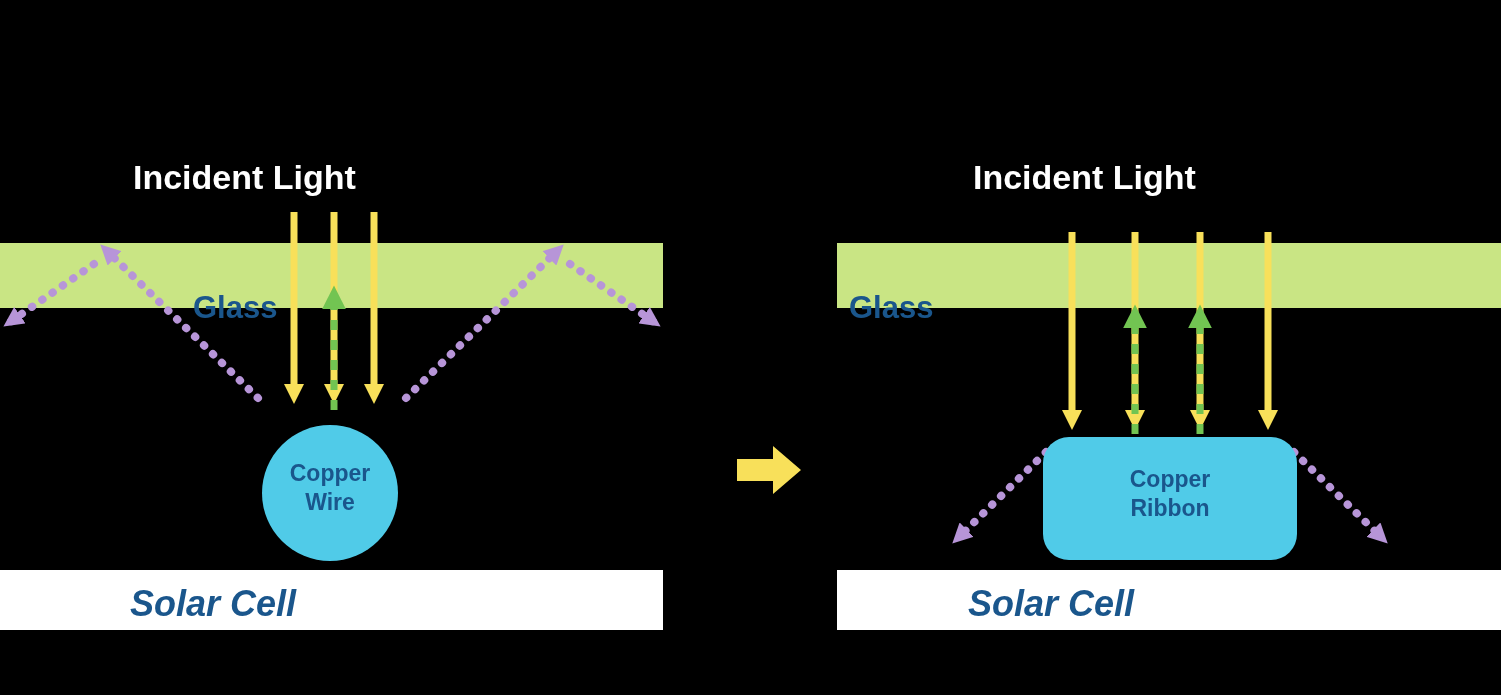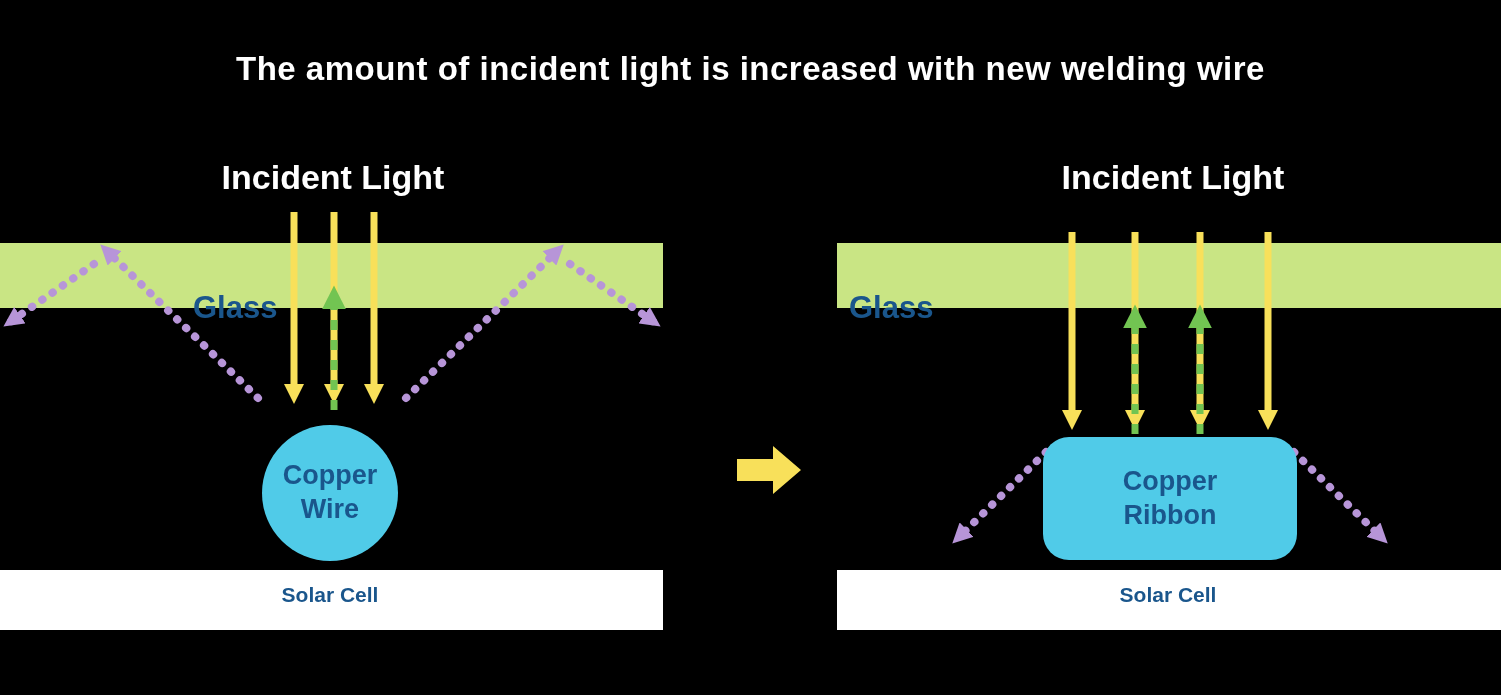--- a/index.html
+++ b/index.html
@@ -29,40 +29,39 @@
     left: 0;
     top: 50px;
     width: 100%;
     text-align: center;
     font-size: 33px;
     letter-spacing: 0.5px;
     color: var(--color-white, #ffffff);
   }
   .incident {
     font-size: 34px;
-    text-align: center;
     width: 400px;
     color: var(--color-white, #ffffff);
   }
   .glass-label {
     font-size: 31px;
     color: var(--color-blue, #1a568c);
     margin-top: 29px;
   }
   .copper-label {
-    font-size: 27px;
+    font-size: 23px;
     line-height: 1.25;
     text-align: center;
     color: var(--color-blue, #1a568c);
   }
   .solar-label {
-    font-size: 21px;
-    text-align: center;
+    font-size: 36px;
     width: 400px;
     color: var(--color-blue, #1a568c);
+    font-style: italic;
   }
   .glass  { fill: var(--color-glass, #c9e584); }
   .solar  { fill: var(--color-white, #ffffff); }
   .copper { fill: var(--color-cyan, #50cbe8); }
   .ray-yellow {
     stroke: var(--color-yellow, #f8e05a);
     stroke-width: 7;
     fill: none;
   }
   .ray-green {
@@ -129,21 +128,20 @@
     <line class="ray-yellow" x1="1135" y1="232" x2="1135" y2="422" marker-end="url(#arrY)"></line>
     <line class="ray-yellow" x1="1200" y1="232" x2="1200" y2="422" marker-end="url(#arrY)"></line>
     <line class="ray-yellow" x1="1268" y1="232" x2="1268" y2="422" marker-end="url(#arrY)"></line>
 
     <line class="ray-green" x1="1135" y1="434" x2="1135" y2="314" marker-end="url(#arrG)"></line>
     <line class="ray-green" x1="1200" y1="434" x2="1200" y2="314" marker-end="url(#arrG)"></line>
 
     <rect class="copper" x="1043" y="437" width="254" height="123" rx="26"></rect>
   </svg>
 
-  <div class="label title">The amount of incident light is increased with new welding wire</div>
 
   <div class="label incident" style="left:133px; top:158px;">Incident Light</div>
   <div class="label incident" style="left:973px; top:158px;">Incident Light</div>
 
   <div class="label glass-label" style="left:193px; top:261px;">Glass</div>
   <div class="label glass-label" style="left:849px; top:261px;">Glass</div>
 
   <div class="label copper-label" style="left:260px; top:459px; width:140px;">Copper
 Wire</div>
   <div class="label copper-label" style="left:1070px; top:465px; width:200px;">Copper

